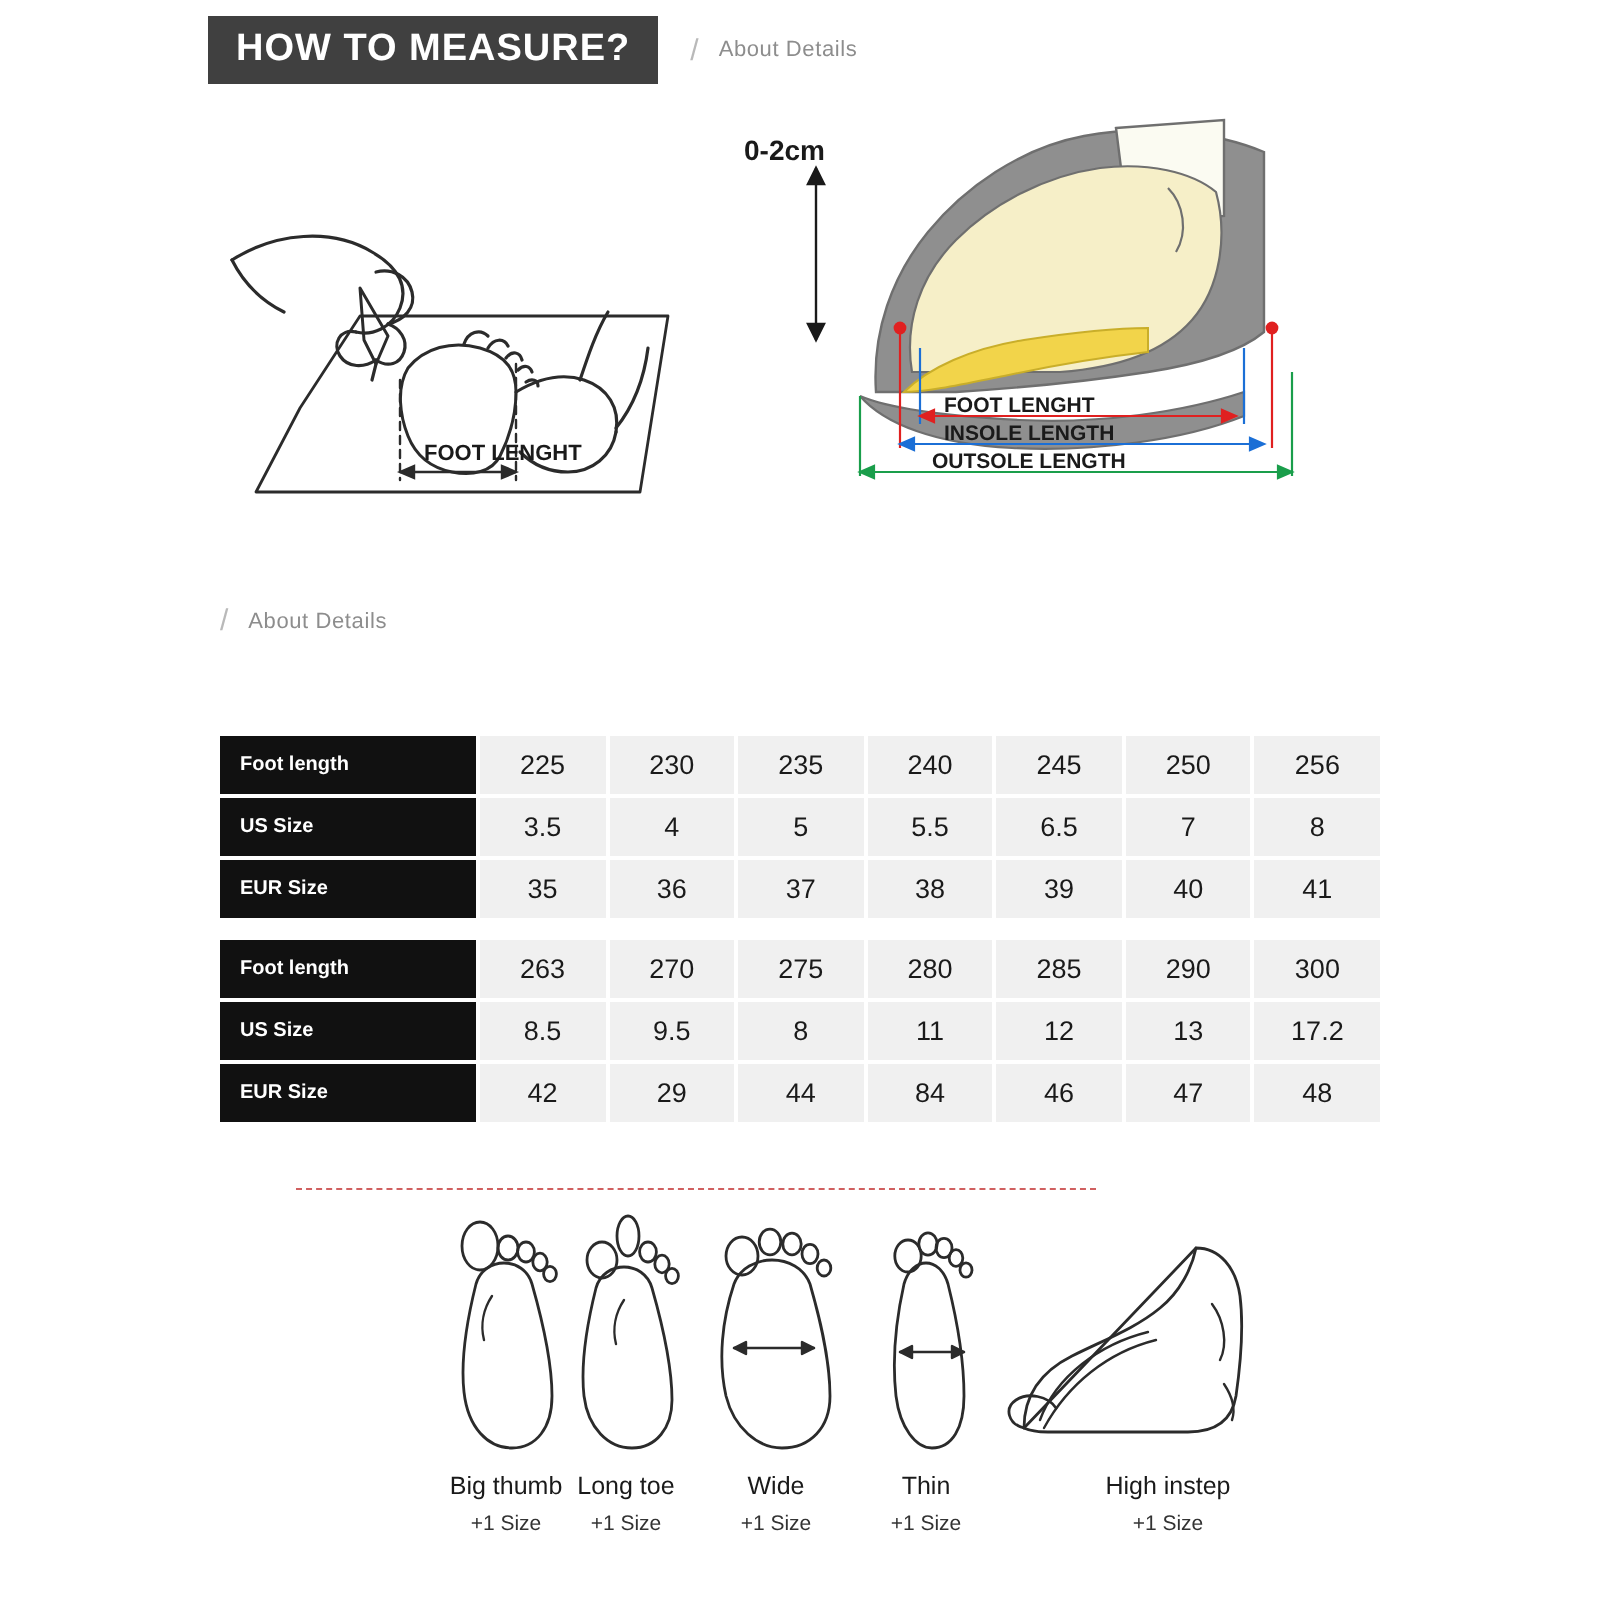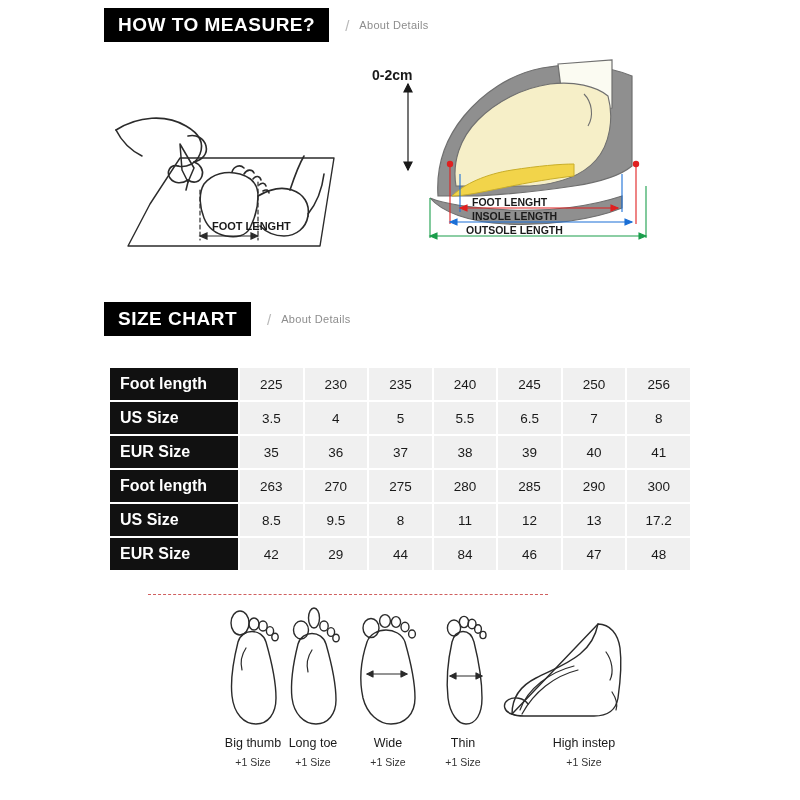--- a/index.html
+++ b/index.html
@@ -21,21 +21,21 @@
     position: relative;
   }
 
   
   .section-head {
     display: flex;
     align-items: center;
     gap: 10px;
   }
   .head-badge {
-    background: #000000;
+    background: #404040;
     color: #ffffff;
     font-weight: bold;
     letter-spacing: 0.5px;
     padding: 7px 14px 8px 14px;
     font-size: 19px;
     line-height: 1;
     display: inline-block;
   }
   .head-slash {
     color: #b9b9b9;
@@ -62,21 +62,21 @@
 
   table.size-table {
     border-collapse: separate;
     border-spacing: 2px 2px;
     width: 584px;
     table-layout: fixed;
   }
   table.size-table th {
     background: #111111;
     color: #ffffff;
-    font-size: 16px;
+    font-size: 10px;
     font-weight: bold;
     text-align: left;
     padding: 7px 0 7px 10px;
     width: 118px;
   }
   table.size-table td {
     background: #f0f0f0;
     color: #1a1a1a;
     font-size: 13.5px;
     text-align: center;
@@ -228,21 +228,20 @@
         </g>
       </g>
 
       <text x="112" y="160" font-family="Liberation Sans, sans-serif" font-size="10.5" font-weight="bold" fill="#1a1a1a">FOOT LENGHT</text>
       <text x="112" y="174" font-family="Liberation Sans, sans-serif" font-size="10.5" font-weight="bold" fill="#1a1a1a">INSOLE LENGTH</text>
       <text x="106" y="188" font-family="Liberation Sans, sans-serif" font-size="10.5" font-weight="bold" fill="#1a1a1a">OUTSOLE LENGTH</text>
     </svg>
   </div>
 
   <div class="section-head" id="sizechart-head">
-    <span class="head-badge">SIZE CHART</span>
     <span class="head-slash">/</span>
     <span class="head-sub">About Details</span>
   </div>
 
   <div class="table-wrap" id="table-1">
     <table class="size-table">
       <tbody>
         <tr>
           <th>Foot length</th>
           <td>225</td>

